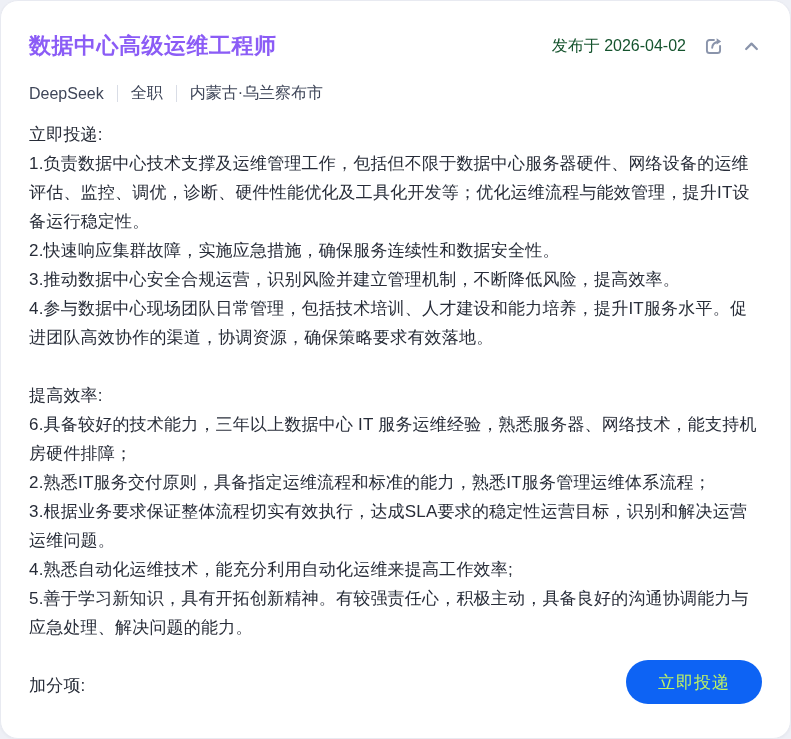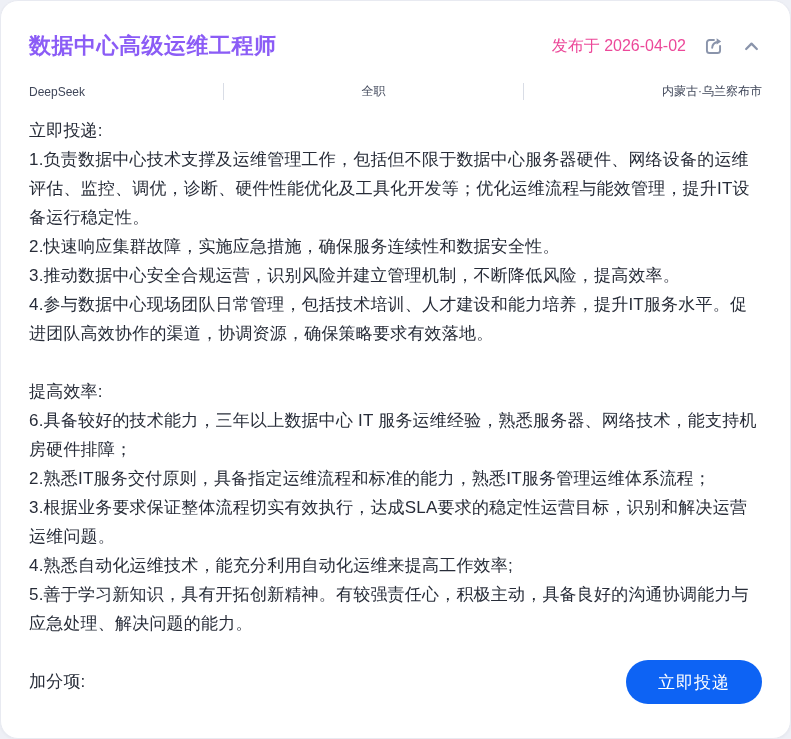--- a/index.html
+++ b/index.html
@@ -38,44 +38,43 @@
     letter-spacing: 0.5px;
   }
   .header-right {
     display: flex;
     align-items: center;
     gap: 16px;
     color: #8a94ab;
   }
   .published-date {
     font-size: 16px;
-    color: #ec4899;
+    color: #14532d;
     white-space: nowrap;
   }
   .icon-btn {
     width: 22px;
     height: 22px;
     display: inline-flex;
     align-items: center;
     justify-content: center;
     color: #8a94ab;
     cursor: pointer;
     background: none;
     border: none;
     padding: 0;
   }
   .icon-btn svg { display: block; }
   
   .meta-row {
     margin-top: 22px;
     display: flex;
     align-items: center;
-    font-size: 12px;
+    font-size: 16px;
     color: #3f4659;
-    justify-content: space-between;
   }
   .meta-sep {
     display: inline-block;
     width: 1px;
     height: 17px;
     background: #d9dde6;
     margin: 0 13px;
   }
   
   .job-body {
@@ -91,21 +90,21 @@
   .apply-btn {
     position: absolute;
     right: 28px;
     bottom: 34px;
     height: 44px;
     min-width: 130px;
     padding: 0 32px;
     border: none;
     border-radius: 22px;
     background: #0d63f4;
-    color: #ffffff;
+    color: #bef264;
     font-size: 17px;
     font-family: inherit;
     letter-spacing: 1px;
     cursor: pointer;
     display: inline-flex;
     align-items: center;
     justify-content: center;
   }
 </style>
 </head>

